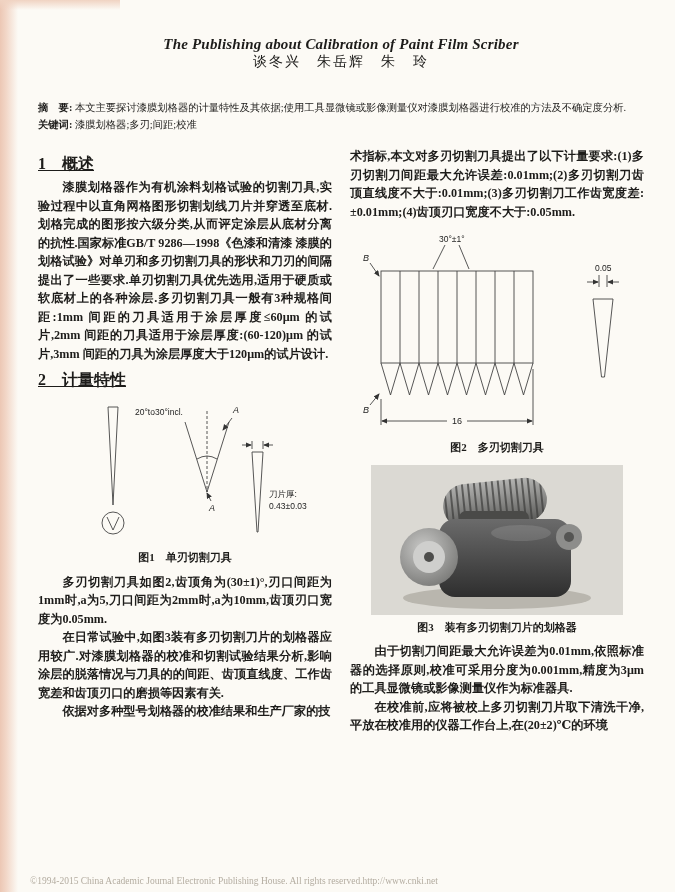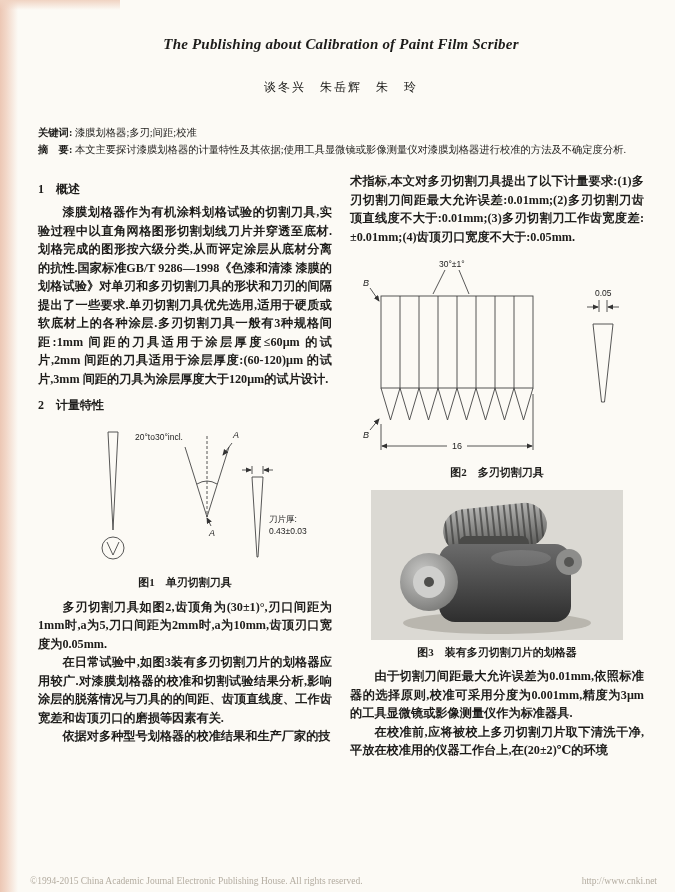--- a/index.html
+++ b/index.html
@@ -26,72 +26,72 @@
   }
   .title-cn{
     text-align:center;font-size:22px;font-weight:bold;letter-spacing:3px;
     margin:6px 0 0 0;
   }
   .title-en{
     text-align:center;font-size:15px;font-weight:bold;font-style:italic;
     margin-top:12px;letter-spacing:.2px;
   }
   .authors{
-    text-align:center;font-size:12px;margin-top:26px;letter-spacing:2px;
+    text-align:center;font-size:14px;letter-spacing:2px;
   }
   .affiliation{
     text-align:center;font-size:10px;margin-top:8px;color:#2a2926;
   }
   .abstract{
     margin-top:28px;font-size:10.3px;line-height:17px;
   }
   .abstract .lbl{font-weight:bold;}
   .columns{
     display:flex;gap:18px;margin-top:14px;
   }
   .col{
     flex:1;min-width:0;font-size:12.2px;line-height:18.5px;
     text-align:justify;
   }
   .col h3{
-    font-size:12px;font-weight:bold;margin:8px 0 5px 0;line-height:18px;
+    font-size:16px;font-weight:bold;margin:8px 0 5px 0;line-height:18px;text-decoration:underline;
   }
   .col p{margin:0;text-indent:2em;font-weight:bold;}
   .col p.noindent{text-indent:0;}
   .figure{margin:8px 0 6px 0;}
   .figure svg{display:block;margin:0 auto;}
   .figcap{
     text-align:center;font-size:11px;font-weight:bold;margin-top:3px;
   }
   .diagram text{font-family:"Liberation Sans","DejaVu Sans",sans-serif;fill:#222;}
   .footer{
     position:absolute;left:30px;right:18px;bottom:6px;
-    display:flex;justify-content:space-between;
+    display:flex;justify-content:flex-start;
     font-size:9.5px;color:#b3aca0;white-space:nowrap;overflow:hidden;
   }
 </style>
 </head>
 <body>
 
 <div class="scan-edge"></div>
 <div class="scan-corner"></div>
 
 <div class="content">
 
   <div class="title-en">The Publishing about Calibration of Paint Film Scriber</div>
   <div class="authors">谈冬兴　朱岳辉　朱　玲</div>
 
   <div class="abstract">
     <div>
+      <span class="lbl">摘　要:</span>
+      <span>本文主要探讨漆膜划格器的计量特性及其依据;使用工具显微镜或影像测量仪对漆膜划格器进行校准的方法及不确定度分析.</span>
+    </div>
+    <div>
       <span class="lbl">关键词:</span>
       <span>漆膜划格器;多刃;间距;校准</span>
-    </div>
-    <div>
-      <span class="lbl">摘　要:</span>
-      <span>本文主要探讨漆膜划格器的计量特性及其依据;使用工具显微镜或影像测量仪对漆膜划格器进行校准的方法及不确定度分析.</span>
     </div>
   </div>
 
   <div class="columns">
 
     <div class="col">
       <h3>1　概述</h3>
       <p>漆膜划格器作为有机涂料划格试验的切割刀具,实验过程中以直角网格图形切割划线刀片并穿透至底材.划格完成的图形按六级分类,从而评定涂层从底材分离的抗性.国家标准GB/T 9286—1998《色漆和清漆 漆膜的划格试验》对单刃和多刃切割刀具的形状和刀刃的间隔提出了一些要求.单刃切割刀具优先选用,适用于硬质或软底材上的各种涂层.多刃切割刀具一般有3种规格间距:1mm 间距的刀具适用于涂层厚度≤60μm 的试片,2mm 间距的刀具适用于涂层厚度:(60-120)μm 的试片,3mm 间距的刀具为涂层厚度大于120μm的试片设计.</p>
       <h3>2　计量特性</h3>
 

